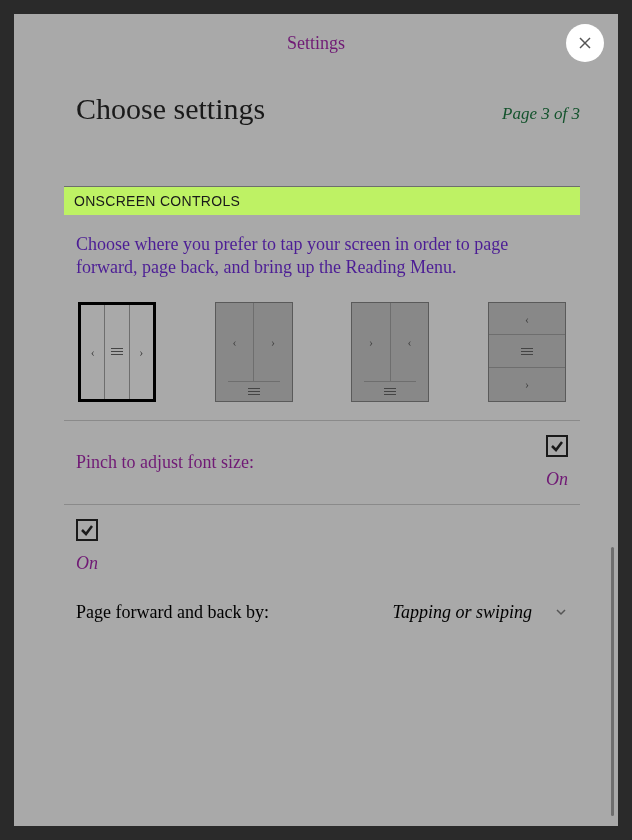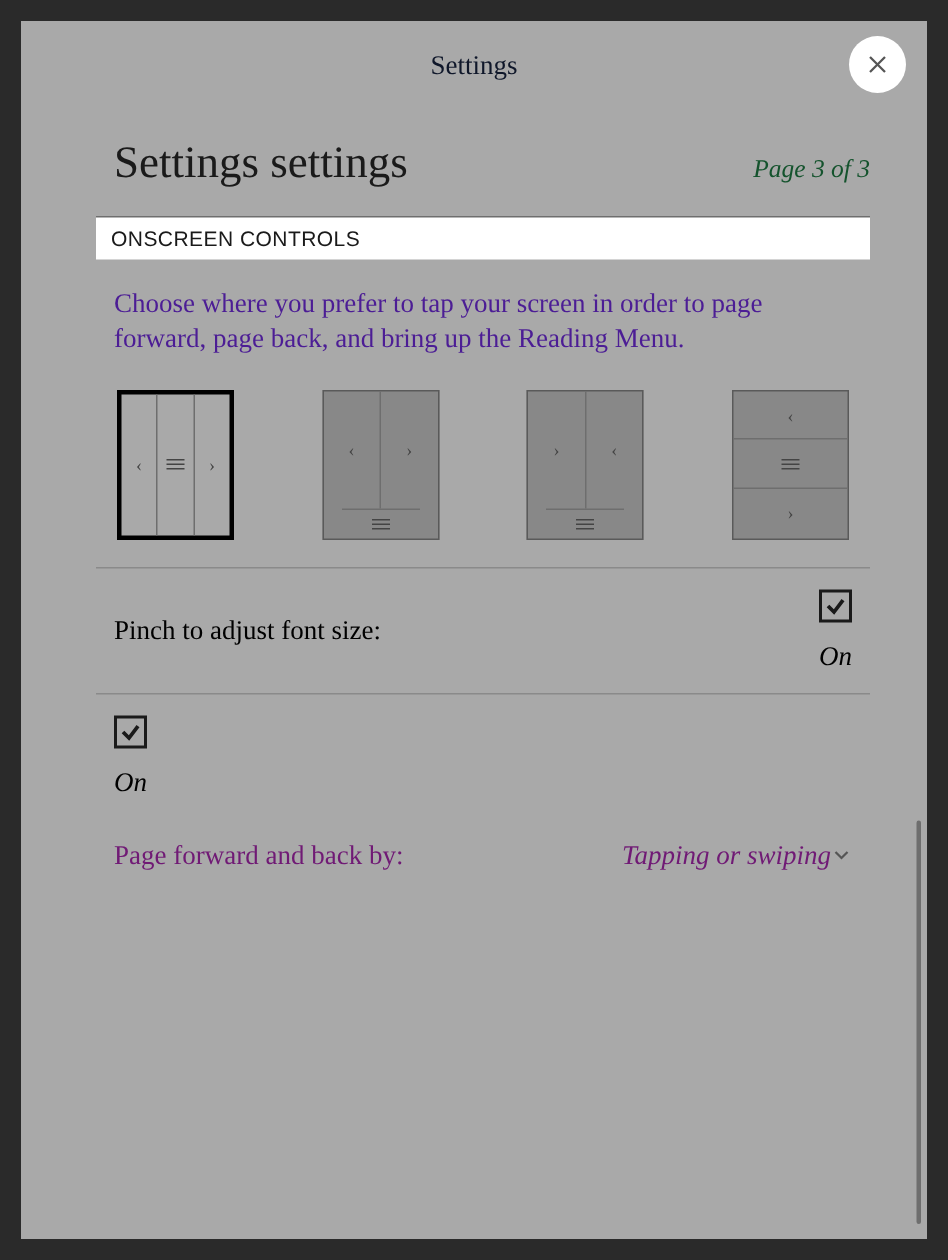--- a/index.html
+++ b/index.html
@@ -22,21 +22,21 @@
     }
     .header {
       height: 58px;
       display: flex;
       align-items: center;
       justify-content: center;
       position: relative;
     }
     .header-title {
       font-size: 18px;
-      color: #0f172a;
+      color: #701a75;
     }
     .close-btn {
       position: absolute;
       right: 14px;
       top: 50%;
       transform: translateY(-50%);
       width: 38px;
       height: 38px;
       border-radius: 50%;
       background: #fff;
@@ -61,27 +61,28 @@
       font-size: 30px;
       color: #1a1a1a;
       font-weight: normal;
     }
     .page-indicator {
       font-style: italic;
       font-size: 17px;
       color: #14532d;
     }
     .section-header {
-      background: #ffffff;
+      background: #bef264;
       border-top: 1px solid #6e6e6e;
       padding: 6px 10px;
       font-family: -apple-system, Helvetica, Arial, sans-serif;
       font-size: 14px;
       color: #1a1a1a;
       letter-spacing: 0.3px;
+      margin-top: 42px;
     }
     .instruction {
       font-size: 18px;
       color: #4c1d95;
       padding: 18px 12px 22px 12px;
       line-height: 1.3;
     }
     .layout-options {
       display: flex;
       justify-content: space-between;
@@ -116,47 +117,47 @@
     .glyph { font-size: 12px; color: #444; line-height: 1; }
     .hamburger { display: inline-block; }
     .hamburger span { display: block; width: 12px; height: 1px; background: #444; margin: 2px 0; }
     .setting-row {
       display: flex;
       align-items: center;
       justify-content: space-between;
       padding: 14px 12px;
       border-top: 1px solid #8a8a8a;
       font-size: 18px;
-      color: #000000;
+      color: #701a75;
     }
     .setting-row:last-of-type { border-bottom: 1px solid #8a8a8a; }
     .setting-right { display: flex; align-items: center; gap: 12px; flex-direction: column; }
     .checkbox {
       width: 22px;
       height: 22px;
       border: 2px solid #1a1a1a;
       display: flex;
       align-items: center;
       justify-content: center;
       cursor: pointer;
     }
     .checkbox svg { stroke: #1a1a1a; stroke-width: 2.5; fill: none; }
     .state-label { font-style: italic; font-size: 18px; }
     .dropdown-row {
       display: flex;
       align-items: center;
       justify-content: space-between;
       padding: 14px 12px;
       font-size: 18px;
-      color: #701a75;
+      color: #000000;
     }
     .dropdown-val {
       display: flex;
       align-items: center;
-      gap: 0;
+      gap: 22px;
       cursor: pointer;
     }
     .dropdown-val span:first-child { font-style: italic; }
     .chevron-down { stroke: #555; stroke-width: 1.5; fill: none; }
     .scrollbar-track {
       position: absolute;
       right: 4px;
       top: 72px;
       bottom: 10px;
       width: 3px;
@@ -180,21 +181,21 @@
     <div class="close-btn">
       <svg width="16" height="16" viewBox="0 0 16 16">
         <line x1="3" y1="3" x2="13" y2="13"></line>
           <line x1="13" y1="3" x2="3" y2="13"></line>
       </svg>
     </div>
   </div>
 
   <div class="content-wrap">
     <div class="title-row">
-      <h1 class="page-title">Settings settings</h1>
+      <h1 class="page-title">Choose settings</h1>
       <div class="page-indicator">Page 3 of 3</div>
     </div>
 
     <div class="section-header">ONSCREEN CONTROLS</div>
 
     <div class="instruction">Choose where you prefer to tap your screen in order to page forward, page back, and bring up the Reading Menu.</div>
 
     <div class="layout-options">
 
       <div class="layout-opt selected">

